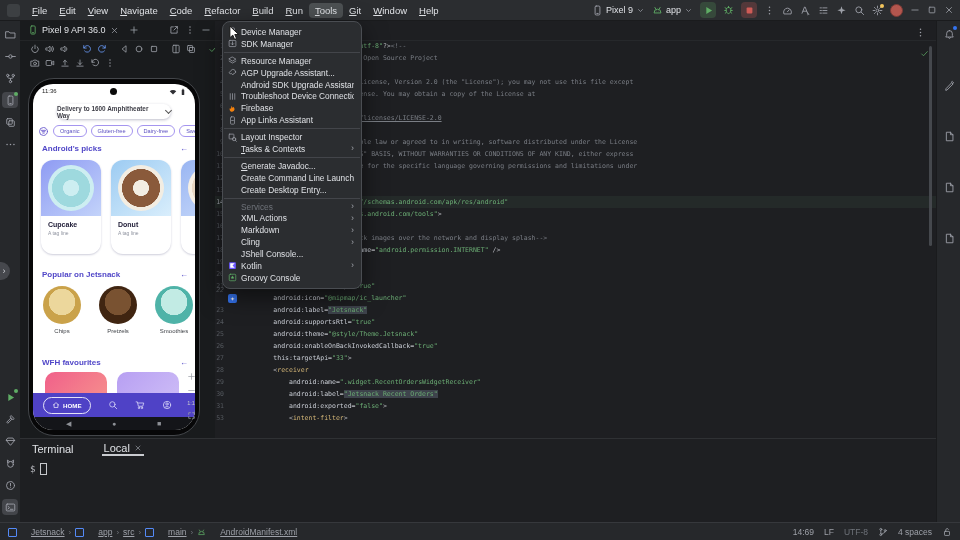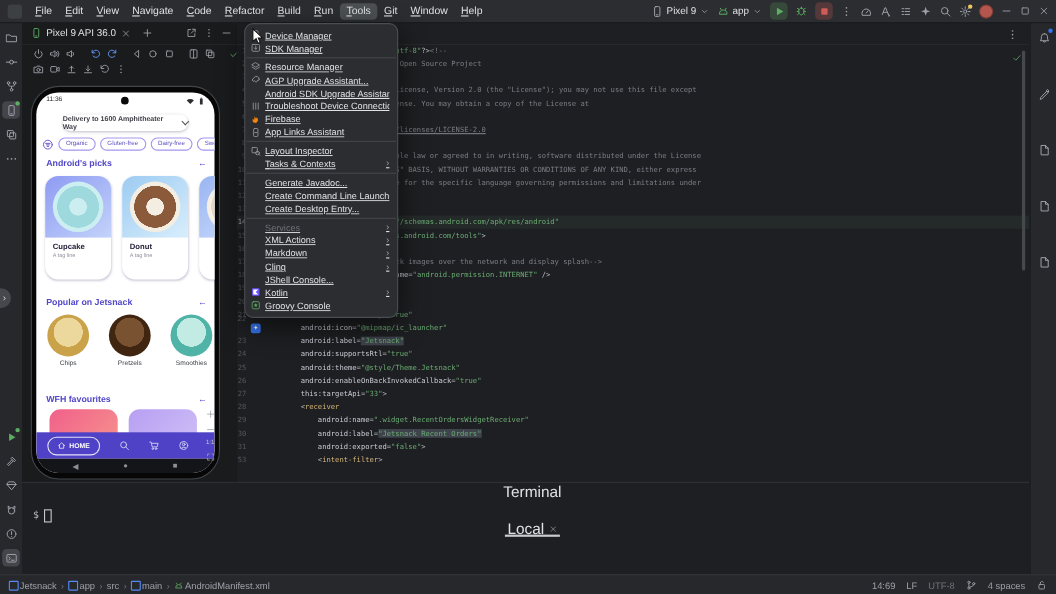--- a/index.html
+++ b/index.html
@@ -111,40 +111,40 @@
                 color:#fff;font-size:6px;display:flex;align-items:center;justify-content:center;}
   #ed-scroll{position:absolute;right:4px;top:26px;width:3px;height:200px;background:#45484d;border-radius:2px;}
   #ed-tabs{position:absolute;left:0;bottom:0;height:14px;right:0;display:flex;align-items:flex-start;
            gap:14px;padding-left:8px;font-size:8.5px;background:#1e1f22;border-top:1px solid #232527;}
   .edtab{color:#9da0a8;padding-top:2px;}
   .edtab.active{color:#dfe1e5;border-bottom:2px solid #afb1b3;padding-bottom:1px;}
   
   #terminal{position:absolute;left:20px;top:438px;width:916px;height:84px;background:#1e1f22;
             border-top:1px solid #2f3134;}
   #term-head{position:absolute;left:0;top:0;right:0;height:19px;display:flex;align-items:center;
-             gap:18px;padding-left:12px;font-size:14px;flex-direction:column;}
+             gap:28px;padding-left:12px;font-size:11px;}
   #term-title{color:#dfe1e5;}
   #term-tab{display:flex;align-items:center;gap:4px;color:#dfe1e5;border-bottom:2px solid #c9cbd0;
             padding:2px 2px 2px;height:15px;box-sizing:border-box;}
   #term-body{position:absolute;left:10px;top:24px;font-family:"DejaVu Sans Mono",monospace;
              font-size:9px;color:#bcbec4;display:flex;align-items:center;}
   #term-cursor{display:inline-block;width:5px;height:10px;border:1px solid #c6c8cc;margin-left:5px;}
   
   #statusbar{position:absolute;left:0;top:522px;width:960px;height:18px;background:#26282b;
              border-top:1px solid #36383c;display:flex;align-items:center;font-size:8.5px;color:#9da0a8;}
   #sb-left{display:flex;align-items:center;gap:4px;padding-left:8px;}
   #sb-right{margin-left:auto;display:flex;align-items:center;gap:10px;padding-right:8px;text-align:right;}
-  .sb-crumb{display:flex;align-items:center;gap:1px;}
+  .sb-crumb{display:flex;align-items:center;gap:14px;text-decoration:underline;}
   .sb-sep{color:#6f737a;font-size:8px;}
   .sb-mod{width:7px;height:7px;border:1px solid #548af7;border-radius:1px;}
   .sb-dim{color:#6f737a;}
   
   #toolsmenu{position:absolute;left:222px;top:21px;width:138px;background:#2b2d30;
              border:1px solid #4a4d52;border-radius:8px;padding:4px 0;z-index:50;
-             box-shadow:0 8px 24px rgba(0,0,0,.55);text-decoration:underline;}
+             box-shadow:0 8px 24px rgba(0,0,0,.55);}
   .tm-item{display:flex;align-items:center;height:11.9px;padding:0 7px 0 5px;font-size:8.3px;color:#dfe1e5;}
   .tm-item u{text-decoration:underline;text-underline-offset:1px;}
   .tm-ic{width:13px;display:flex;align-items:center;flex:none;}
   .tm-ic .ic{width:9px;height:9px;}
   .tm-lb{flex:1;white-space:nowrap;overflow:hidden;}
   .tm-arrow{color:#9da0a8;font-size:9px;line-height:1;}
   .tm-item.dis{color:#6f737a;}
   .tm-sep{height:1px;background:#43454a;margin:2px 1px;}
   #pointer{position:absolute;left:229px;top:25px;width:11px;height:17px;z-index:60;}
 </style>

